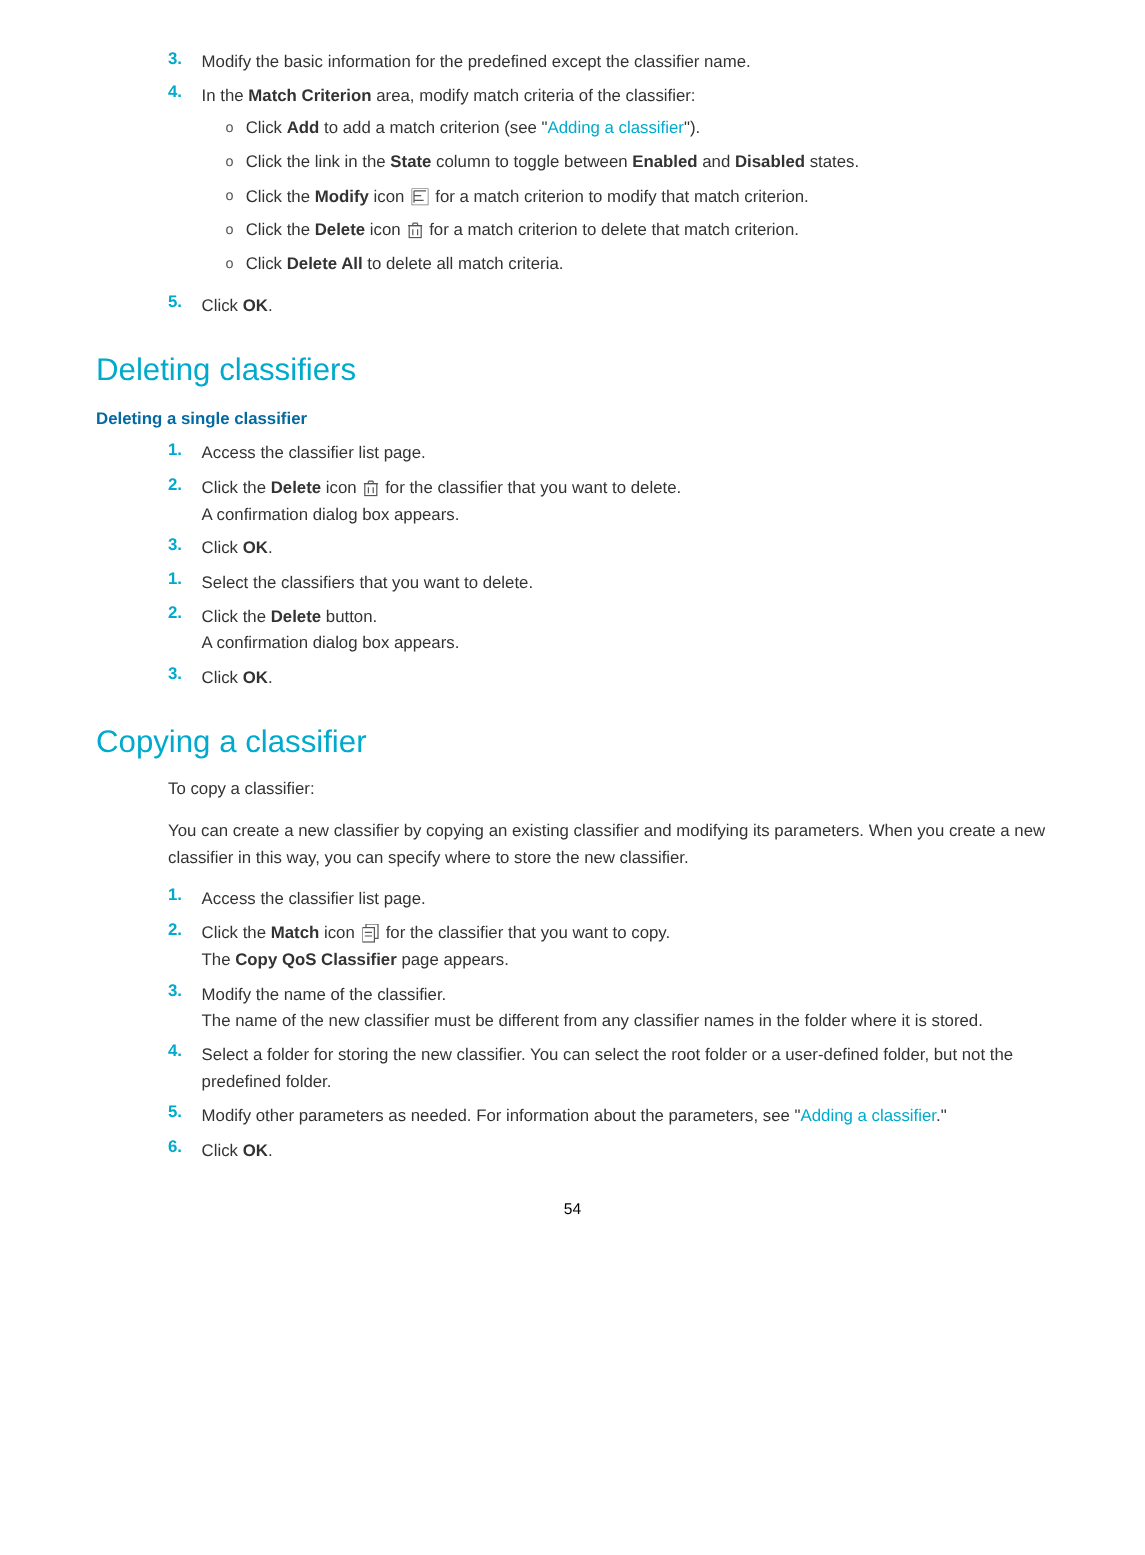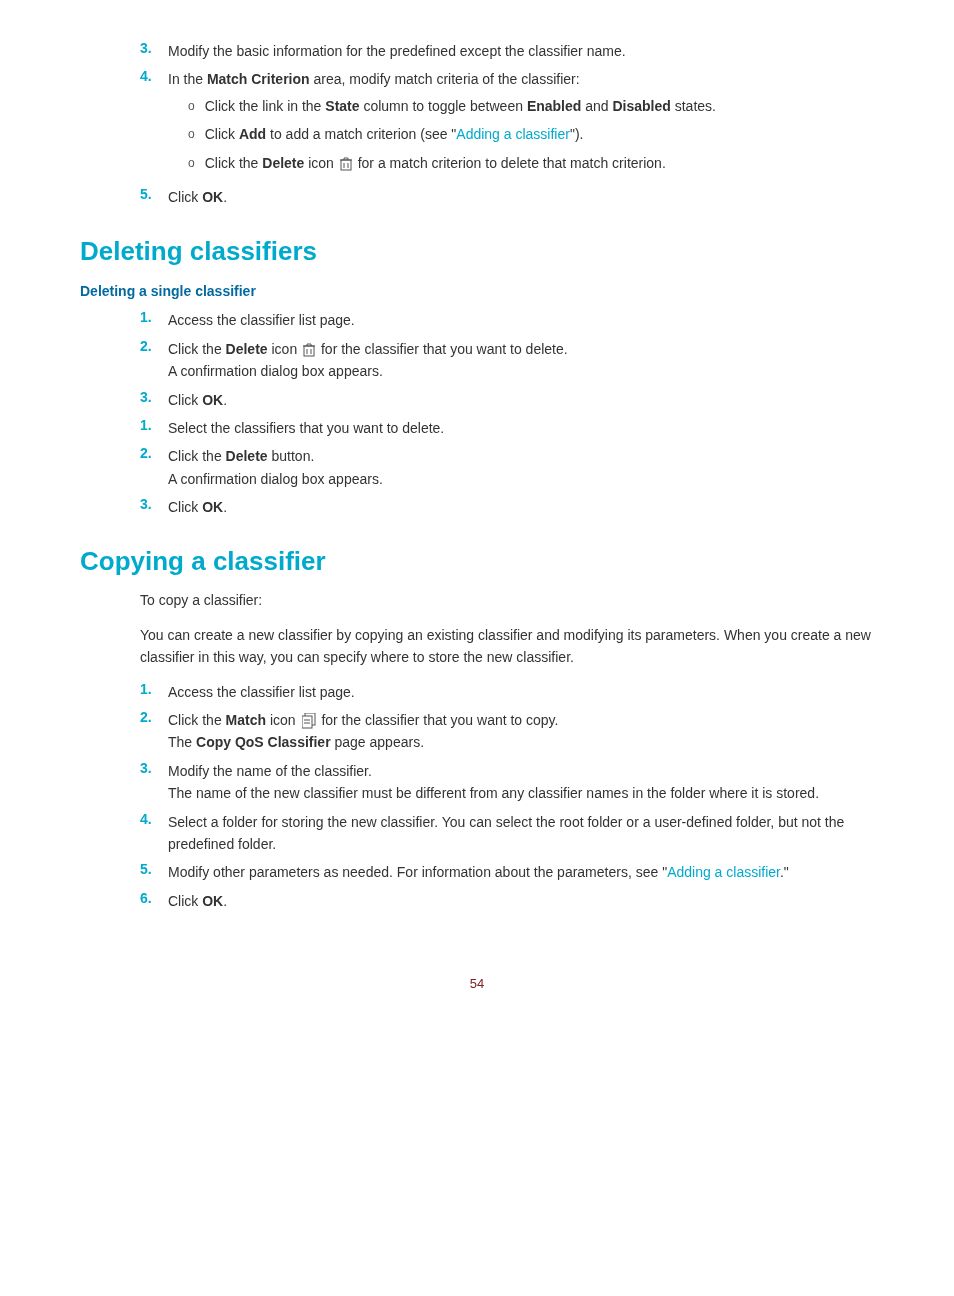--- a/index.html
+++ b/index.html
@@ -51,21 +51,21 @@
       content: "o";
       color: #555;
       margin-right: 10px;
       font-size: 12px;
       margin-top: 2px;
       flex-shrink: 0;
     }
 
     .section-title {
       font-size: 26px;
-      font-weight: 700;
+      font-weight: 400;
       color: #00aacc;
       margin: 28px 0 12px 0;
     }
 
     .subsection-title {
       font-size: 14px;
       font-weight: bold;
       color: #0369a1;
       margin: 16px 0 10px 0;
     }
@@ -80,23 +80,23 @@
       font-weight: bold;
     }
 
     .link-blue {
       color: #00aacc;
       text-decoration: none;
     }
 
     .page-number {
       text-align: center;
-      color: #7f1d1d;
+      color: #000000;
       font-size: 13px;
-      margin-top: 64px;
+      margin-top: 31px;
     }
 
     .steps-block {
       padding-left: 60px;
     }
 
     .step-row {
       display: flex;
       margin-bottom: 6px;
       align-items: flex-start;
@@ -113,35 +113,47 @@
       <span class="num">3.</span>
       <span class="item-content">Modify the basic information for the predefined except the classifier name.</span>
     </div>
 
     <div class="step-row">
       <span class="num">4.</span>
       <span class="item-content">
         <span>In the </span><b>Match Criterion</b><span> area, modify match criteria of the classifier:</span>
         <ul class="sub-list">
           <li>
+            <span>Click <b>Add</b> to add a match criterion (see "<a class="link-blue">Adding a classifier</a>").</span>
+          </li>
+          <li>
             <span>Click the link in the <b>State</b> column to toggle between <b>Enabled</b> and <b>Disabled</b> states.</span>
           </li>
           <li>
-            <span>Click <b>Add</b> to add a match criterion (see "<a class="link-blue">Adding a classifier</a>").</span>
+            <span>Click the <b>Modify</b> icon <svg width="14" height="14" viewBox="0 0 14 14" style="display:inline-block;vertical-align:middle;margin:0 2px">
+                  <rect x="0" y="0" width="14" height="14" fill="none" stroke="#555" stroke-width="1"></rect>
+                  <line x1="2" y1="2" x2="2" y2="12" stroke="#555" stroke-width="1"></line>
+                  <line x1="2" y1="2" x2="12" y2="2" stroke="#555" stroke-width="1"></line>
+                  <line x1="2" y1="6" x2="8" y2="6" stroke="#555" stroke-width="1"></line>
+                  <line x1="2" y1="10" x2="10" y2="10" stroke="#555" stroke-width="1"></line>
+                </svg> for a match criterion to modify that match criterion.</span>
           </li>
           <li>
             <span>Click the <b>Delete</b> icon <svg width="12" height="14" viewBox="0 0 12 14" style="display:inline-block;vertical-align:middle;margin:0 2px">
                   <rect x="1" y="3" width="10" height="10" fill="none" stroke="#555" stroke-width="1"></rect>
                   <line x1="0" y1="3" x2="12" y2="3" stroke="#555" stroke-width="1"></line>
                   <line x1="4" y1="3" x2="4" y2="1" stroke="#555" stroke-width="1"></line>
                   <line x1="8" y1="3" x2="8" y2="1" stroke="#555" stroke-width="1"></line>
                   <line x1="4" y1="1" x2="8" y2="1" stroke="#555" stroke-width="1"></line>
                   <line x1="4" y1="6" x2="4" y2="11" stroke="#555" stroke-width="1"></line>
                   <line x1="8" y1="6" x2="8" y2="11" stroke="#555" stroke-width="1"></line>
                 </svg> for a match criterion to delete that match criterion.</span>
+          </li>
+          <li>
+            <span>Click <b>Delete All</b> to delete all match criteria.</span>
           </li>
         </ul>
       </span>
     </div>
 
     <div class="step-row">
       <span class="num">5.</span>
       <span class="item-content">Click <b>OK</b>.</span>
     </div>
 

